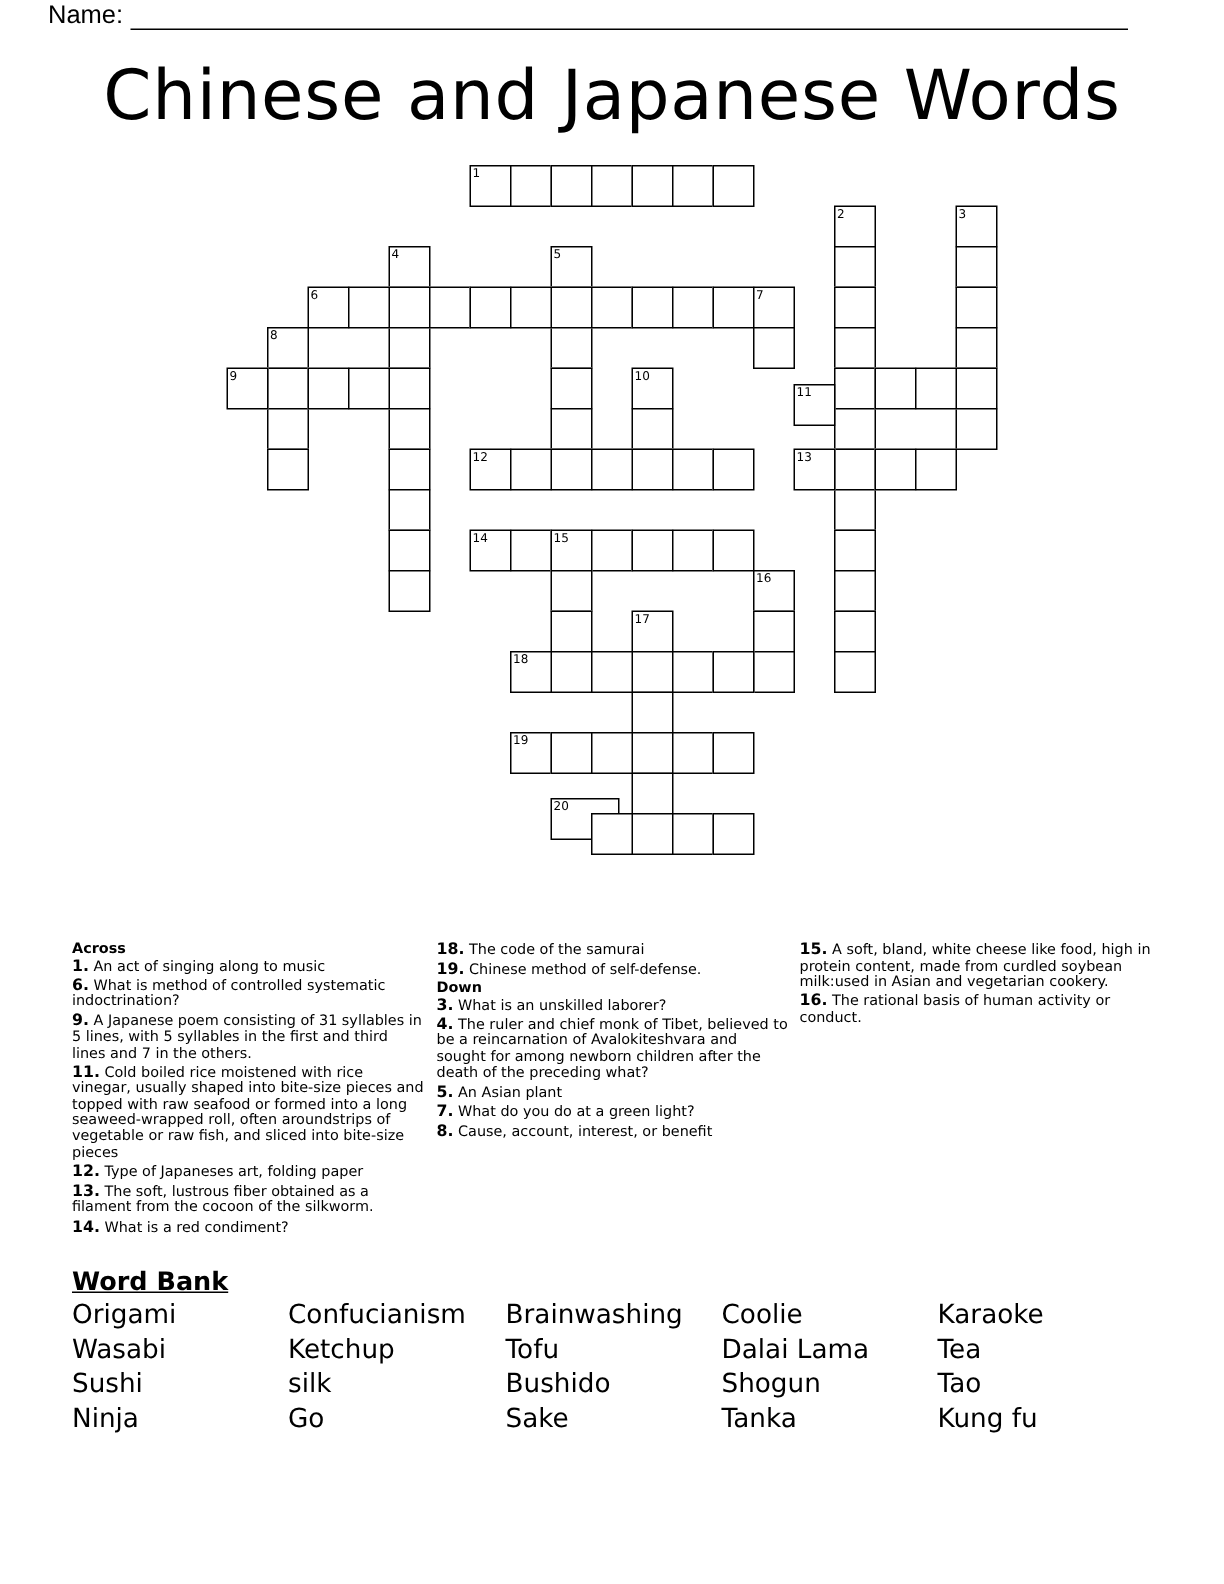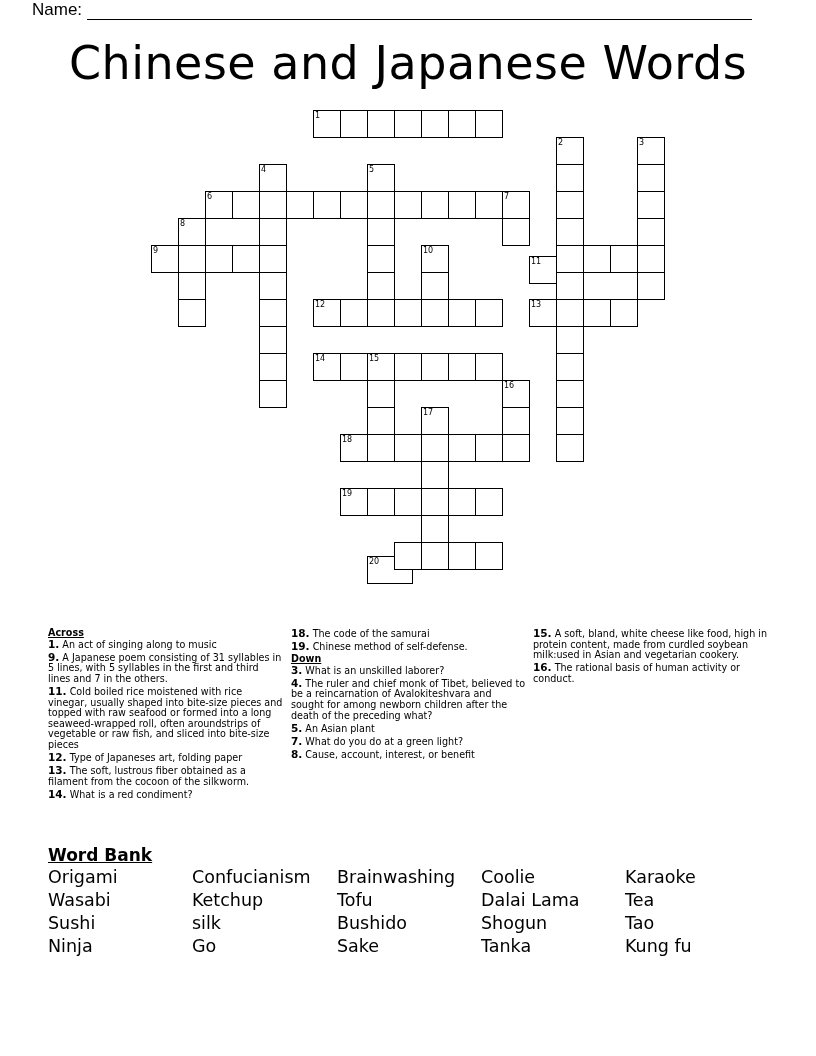--- a/index.html
+++ b/index.html
@@ -4,21 +4,21 @@
 <style>
   * { box-sizing: border-box; margin: 0; padding: 0; }
   body { width: 816px; height: 1056px; background: #fff; position: relative; overflow: hidden; font-family: "DejaVu Sans", sans-serif; color: #000; }
   .name-line { position: absolute; left: 32px; top: 0px; font-family: "Liberation Sans", sans-serif; font-size: 17px; display: flex; align-items: flex-end; }
   .name-line .rule { display: inline-block; width: 665px; border-bottom: 1px solid #000; height: 14px; margin-left: 5px; }
   .title { position: absolute; left: 0; width: 816px; top: 36px; text-align: center; font-size: 46px; font-family: "DejaVu Sans", sans-serif; letter-spacing: 0.5px; }
   #grid { position: absolute; left: 0; top: 0; width: 816px; height: 600px; }
   .cell { position: absolute; width: 28px; height: 28px; border: 1.5px solid #000; background: #fff; }
   .cell .num { position: absolute; left: 1px; top: 0px; font-size: 8px; font-family: "DejaVu Sans", sans-serif; line-height: 9px; }
   .clues { position: absolute; top: 628px; font-size: 9.6px; line-height: 10.6px; font-family: "DejaVu Sans", sans-serif; }
-  .clues .hdr { font-weight: bold; text-decoration: underline; display: block; }
+  .clues .hdr { font-weight: bold; display: block; }
   .clues .clue { margin-bottom: 1.5px; }
   .clues .clue b { font-size: 10.5px; }
   .col1 { left: 48px; width: 235px; }
   .col2 { left: 291px; width: 236px; }
   .col3 { left: 533px; width: 240px; }
   .wb-title { position: absolute; left: 48px; top: 845px; font-size: 17px; font-weight: bold; text-decoration: underline; }
   .wb-grid { position: absolute; left: 48px; top: 866px; display: grid; grid-template-columns: 144px 145px 144px 144px 120px; row-gap: 1px; font-size: 17.5px; line-height: 22px; }
 </style>
 </head>
 <body>
@@ -162,32 +162,33 @@
     <div class="cell" style="left: 394px; top: 434px;"></div>
     <div class="cell" style="left: 448px; top: 434px;"></div>
     <div class="cell" style="left: 475px; top: 434px;"></div>
     <div class="cell" style="left: 340px; top: 488px;">
       <span class="num">19</span>
     </div>
     <div class="cell" style="left: 367px; top: 488px;"></div>
     <div class="cell" style="left: 394px; top: 488px;"></div>
     <div class="cell" style="left: 448px; top: 488px;"></div>
     <div class="cell" style="left: 475px; top: 488px;"></div>
-    <div class="cell" style="left: 367px; top: 556px; padding-left: 44px;">
+    <div class="cell" style="left: 367px; top: 532px; padding-left: 44px;">
       <span class="num">20</span>
     </div>
     <div class="cell" style="left: 394px; top: 542px;"></div>
     <div class="cell" style="left: 448px; top: 542px;"></div>
     <div class="cell" style="left: 475px; top: 542px;"></div>
   </div>
 
 <div class="clues col1">
   <span class="hdr">Across</span>
   <div>
       <div class="clue"><b>1.</b><span> An act of singing along to music</span></div>
+      <div class="clue"><b>6.</b><span> What is method of controlled systematic indoctrination?</span></div>
       <div class="clue"><b>9.</b><span> A Japanese poem consisting of 31 syllables in 5 lines, with 5 syllables in the first and third lines and 7 in the others.</span></div>
       <div class="clue"><b>11.</b><span> Cold boiled rice moistened with rice vinegar, usually shaped into bite-size pieces and topped with raw seafood or formed into a long seaweed-wrapped roll, often aroundstrips of vegetable or raw fish, and sliced into bite-size pieces</span></div>
       <div class="clue"><b>12.</b><span> Type of Japaneses art, folding paper</span></div>
       <div class="clue"><b>13.</b><span> The soft, lustrous fiber obtained as a filament from the cocoon of the silkworm.</span></div>
       <div class="clue"><b>14.</b><span> What is a red condiment?</span></div>
     </div>
 </div>
 
 <div class="clues col2">
   <div>

